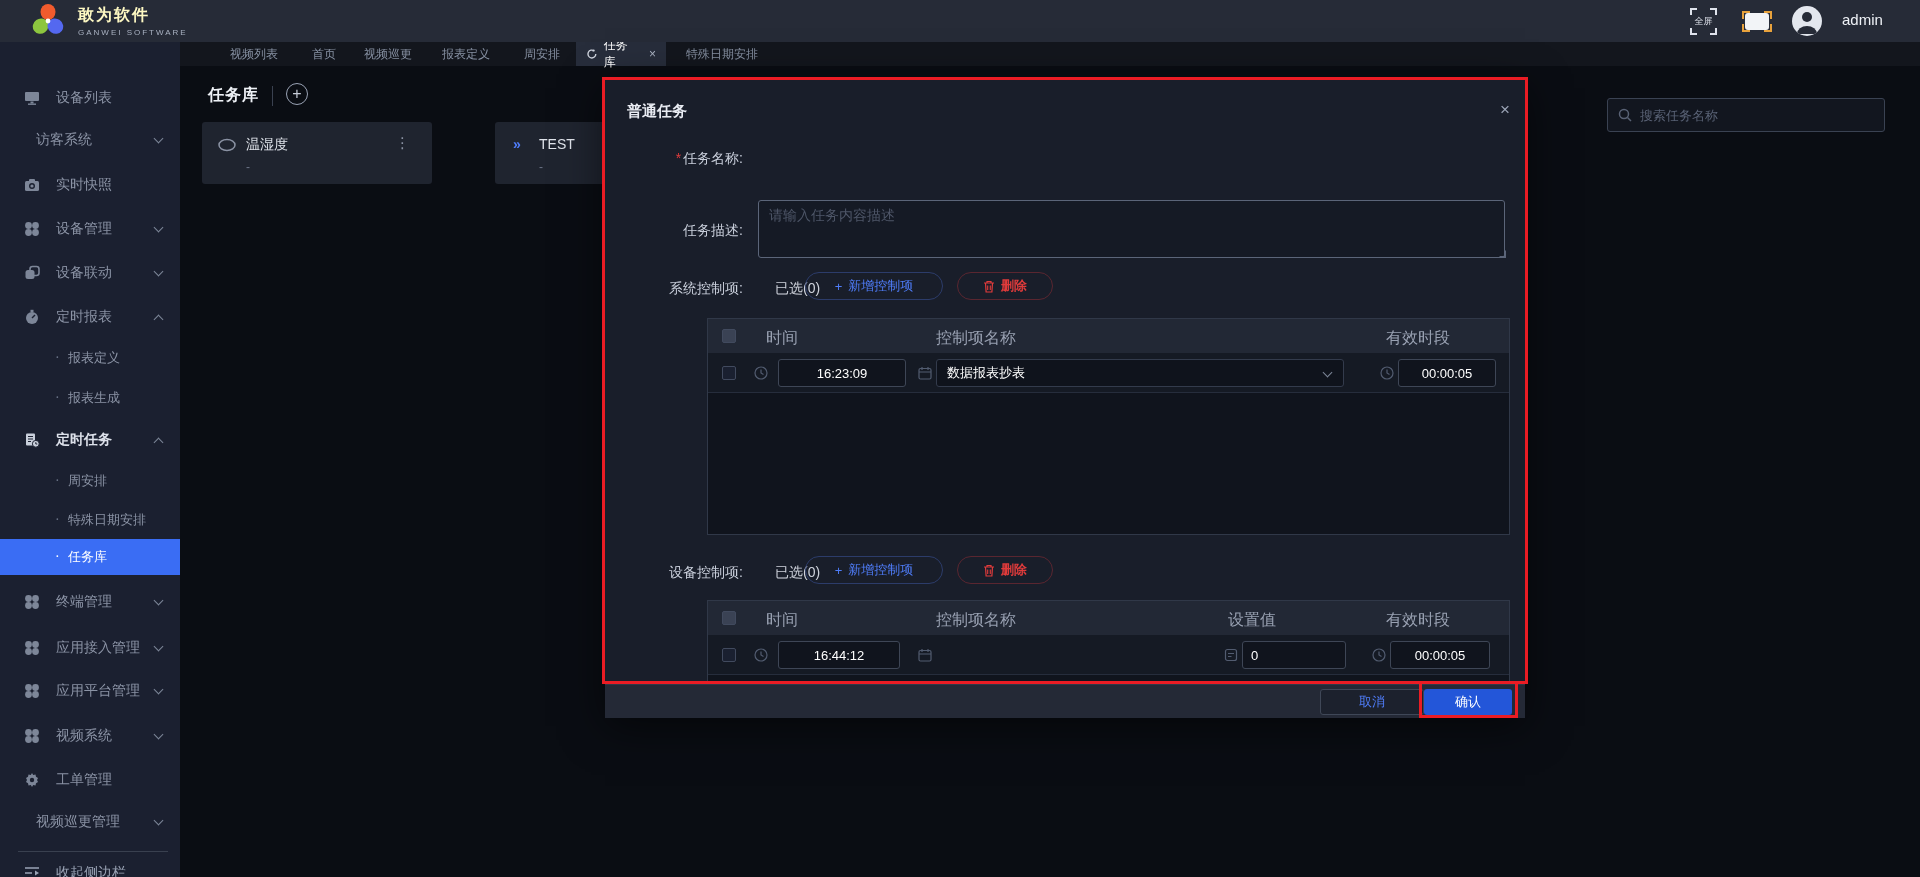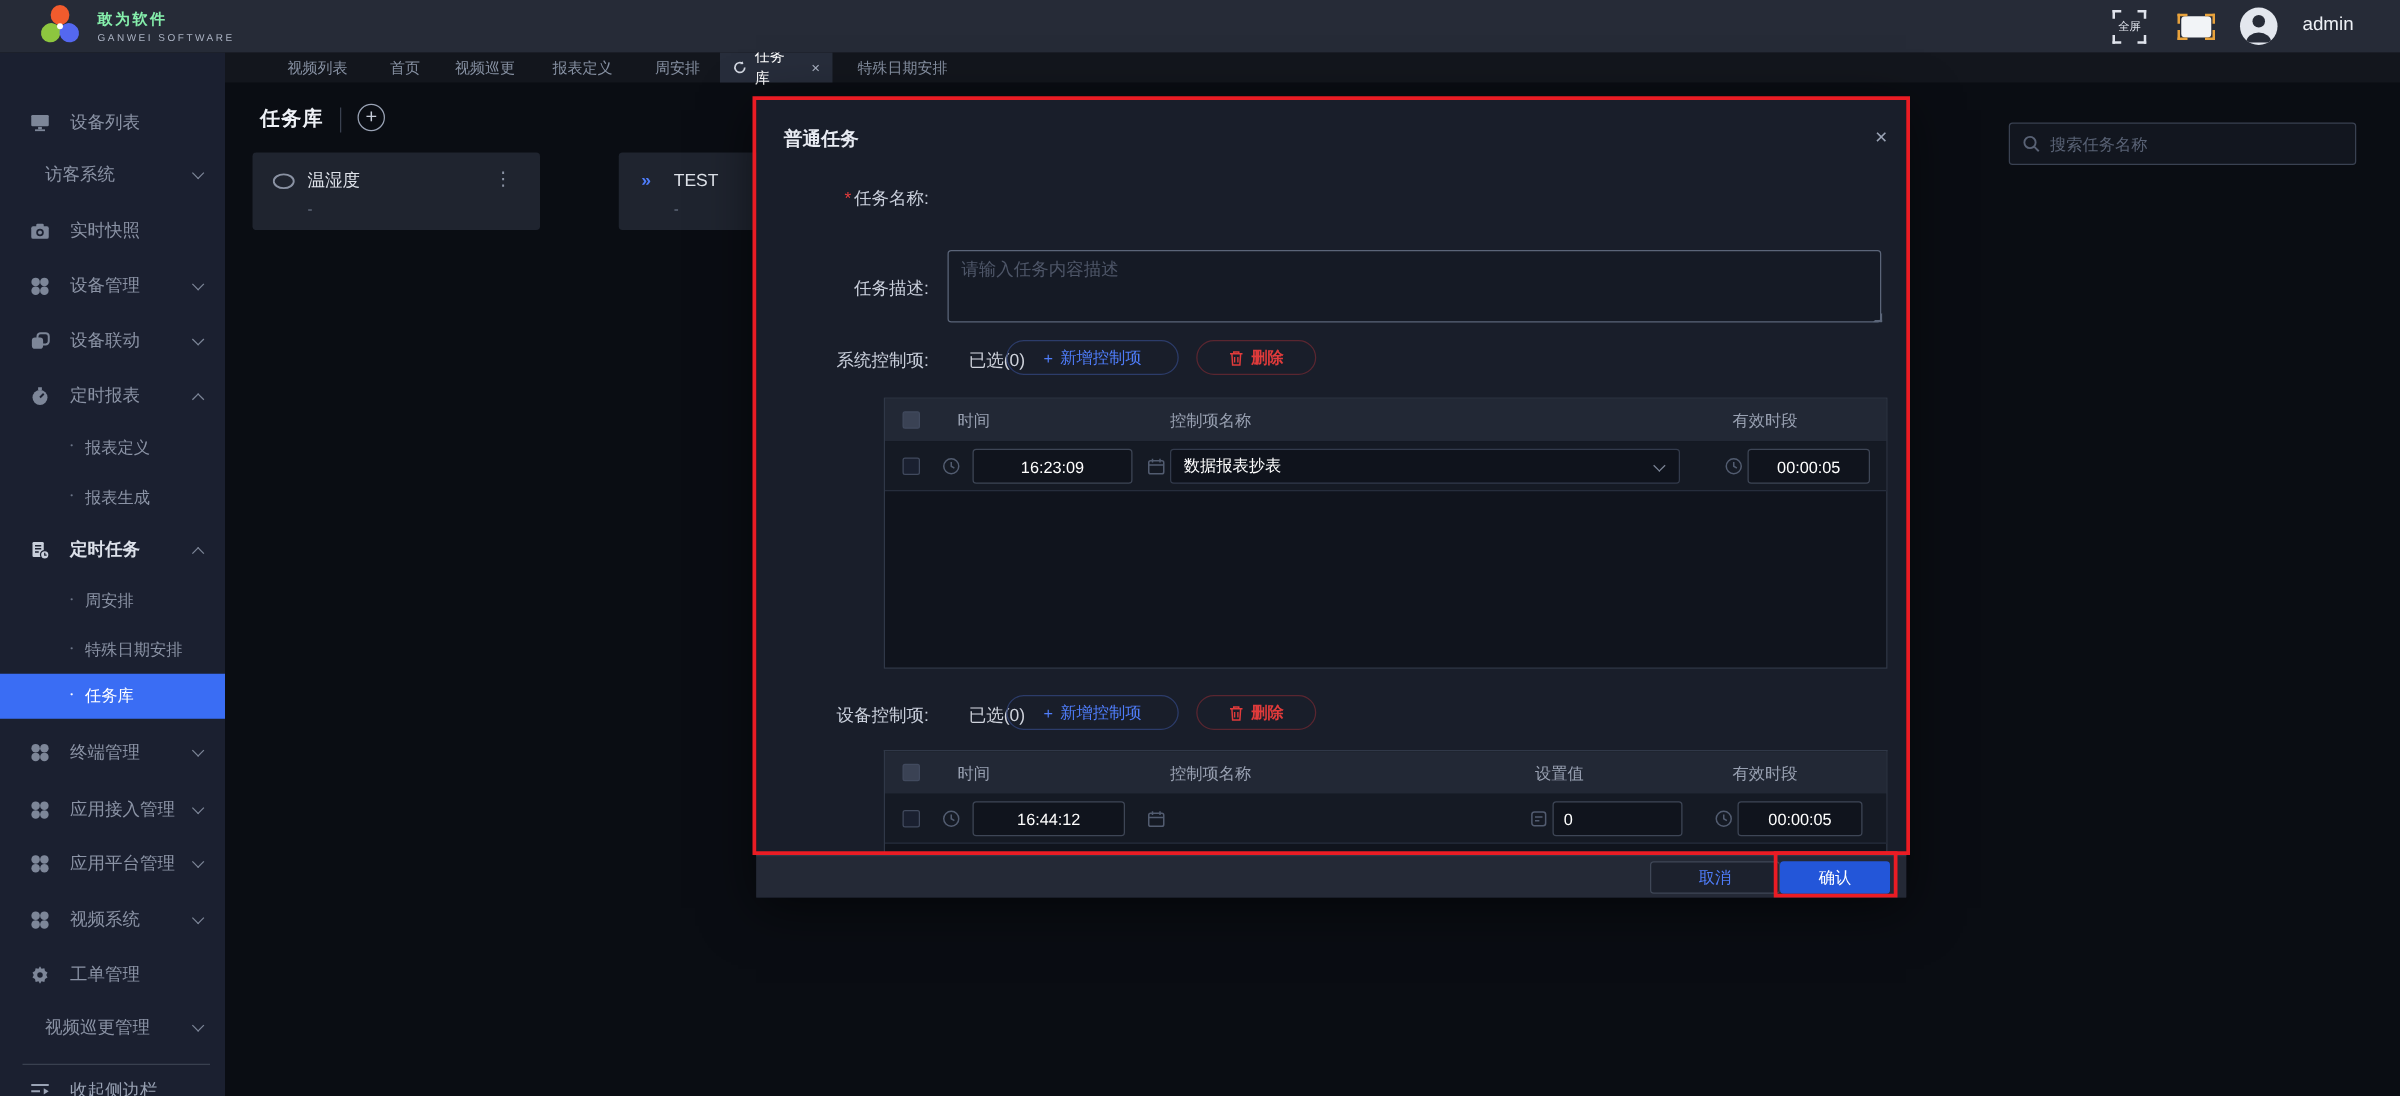--- a/index.html
+++ b/index.html
@@ -3,21 +3,21 @@
 <meta charset="utf-8">
 <style>
   * { margin:0; padding:0; box-sizing:border-box; }
   html,body { width:1920px; height:877px; overflow:hidden; background:#0a0d13;
     font-family:"Liberation Sans","DejaVu Sans",sans-serif; color:#e6e9f0; font-size:13px; }
 
   
   .header { position:absolute; left:0; top:0; width:1920px; height:42px; background:#262b37; z-index:30; }
   .logo-wrap { position:absolute; left:30px; top:3px; display:flex; align-items:center; gap:12px; }
   .logo-mark { width:36px; height:36px; }
-  .brand-cn { font-size:12px; font-weight:bold; color:#86efac; letter-spacing:2px; }
+  .brand-cn { font-size:16px; font-weight:bold; color:#fef9c3; letter-spacing:2px; }
   .brand-en { font-size:8px; color:#aab2c2; letter-spacing:2px; margin-top:2px; }
   .fs-icon { position:absolute; left:1690px; top:8px; width:27px; height:27px; color:#dfe3ec; }
   .fs-icon .txt { position:absolute; left:0; top:0; width:100%; height:100%; display:flex; align-items:center; justify-content:center; font-size:9px; color:#dfe3ec; }
   .corner { position:absolute; width:7px; height:7px; border:2px solid #dfe3ec; }
   .corner.tl { left:0; top:0; border-right:none; border-bottom:none; }
   .corner.tr { right:0; top:0; border-left:none; border-bottom:none; }
   .corner.bl { left:0; bottom:0; border-right:none; border-top:none; }
   .corner.br { right:0; bottom:0; border-left:none; border-top:none; }
   .frame-icon { position:absolute; left:1742px; top:11px; width:30px; height:21px; }
   .frame-icon .plate { position:absolute; left:3px; top:2px; width:24px; height:17px; background:#f2f4f7; border-radius:3px; }
@@ -73,21 +73,21 @@
   .field-input { position:absolute; left:153px; width:747px; height:30px; background:#10151f; border:1px solid #5b6579; border-radius:3px; color:#ffffff; font-size:14px; padding:0 10px; outline:none; font-family:inherit; }
   .field-textarea { position:absolute; left:153px; top:120px; width:747px; height:58px; background:#151a25; border:1px solid #5b6579; border-radius:3px; color:#e6e9f0; font-size:14px; padding:6px 10px; outline:none; resize:none; font-family:inherit; }
   .field-textarea::placeholder { color:#4e5668; }
   .resize-handle { position:absolute; left:893px; top:170px; width:8px; height:8px; border-right:2px solid #5b6579; border-bottom:2px solid #5b6579; transform:rotate(0deg); clip-path:polygon(100% 0,100% 100%,0 100%); }
   .selected-count { position:absolute; left:170px; color:#cfd3dc; font-size:14px; }
   .pill-btn { position:absolute; height:28px; border-radius:15px; display:flex; align-items:center; justify-content:center; gap:6px; font-size:13px; background:transparent; }
   .btn-add { left:200px; width:138px; border:1px solid #2c3c6a; color:#4f7dfa; }
   .btn-del { left:352px; width:96px; border:1px solid #5a2630; color:#e03b3b;font-weight:bold; }
 
   .mtable { position:absolute; left:102px; width:803px; background:#10141d; border:1px solid #303848; }
-  .thead { position:absolute; left:0; top:0; width:100%; height:34px; background:#222835; color:#99a1b2; font-size:13px; }
+  .thead { position:absolute; left:0; top:0; width:100%; height:34px; background:#222835; color:#99a1b2; font-size:16px; }
   .thead .col { position:absolute; top:9px; }
   .trow { position:absolute; left:0; top:34px; width:100%; height:40px; background:#151a24; border-bottom:1px solid #262d3c; }
   .cbox { position:absolute; width:14px; height:14px; border:1px solid #414a5e; border-radius:2px; background:#1a2030; }
   .rowic { position:absolute; width:14px; height:14px; color:#525c70; }
   .cell-input { position:absolute; height:28px; background:#10141d; border:1px solid #3e4656; border-radius:3px; color:#ffffff; font-size:13px; text-align:center; outline:none; font-family:inherit; padding:0; }
   .cell-input.lft { text-align:left; padding:0 8px; }
   .cell-select { position:absolute; height:28px; background:#0f131c; border:1px solid #333b4c; border-radius:3px; color:#ffffff; font-size:13px; display:flex; align-items:center; padding:0 26px 0 10px; }
   .sel-chev { position:absolute; right:12px; top:9px; width:7px; height:7px; border-right:1.5px solid #7d8698; border-bottom:1.5px solid #7d8698; transform:rotate(45deg); }
 
   .modal-footer { position:absolute; left:0; top:604px; width:920px; height:34px; background:#242936; border-top:1px solid #303848; }

